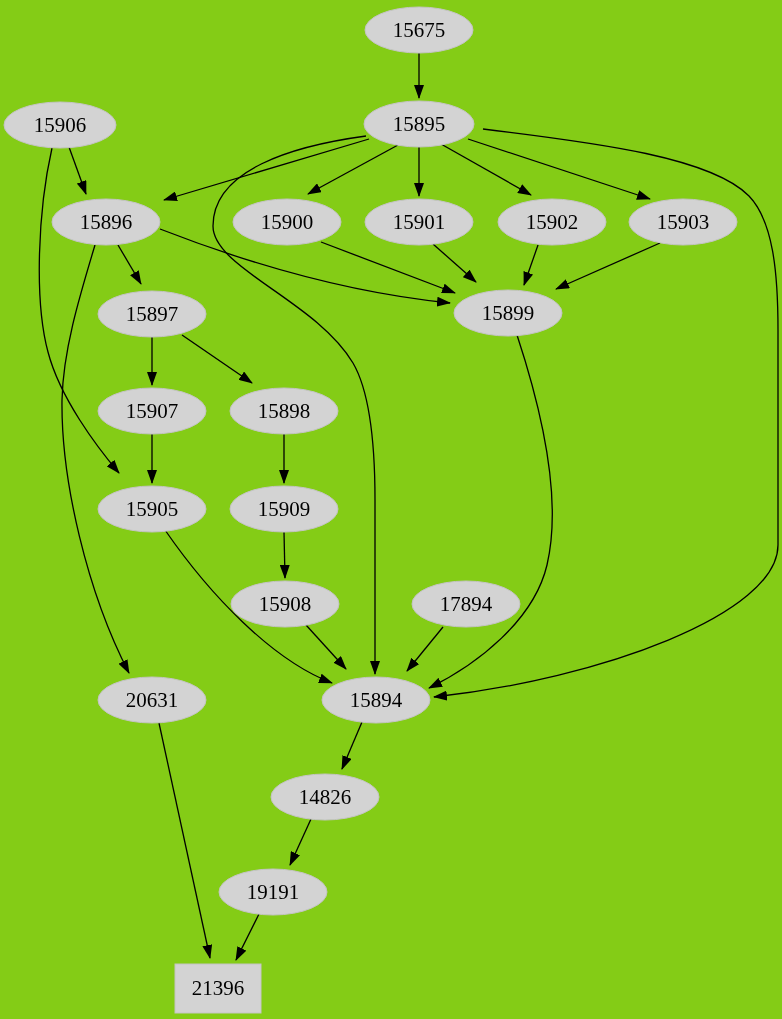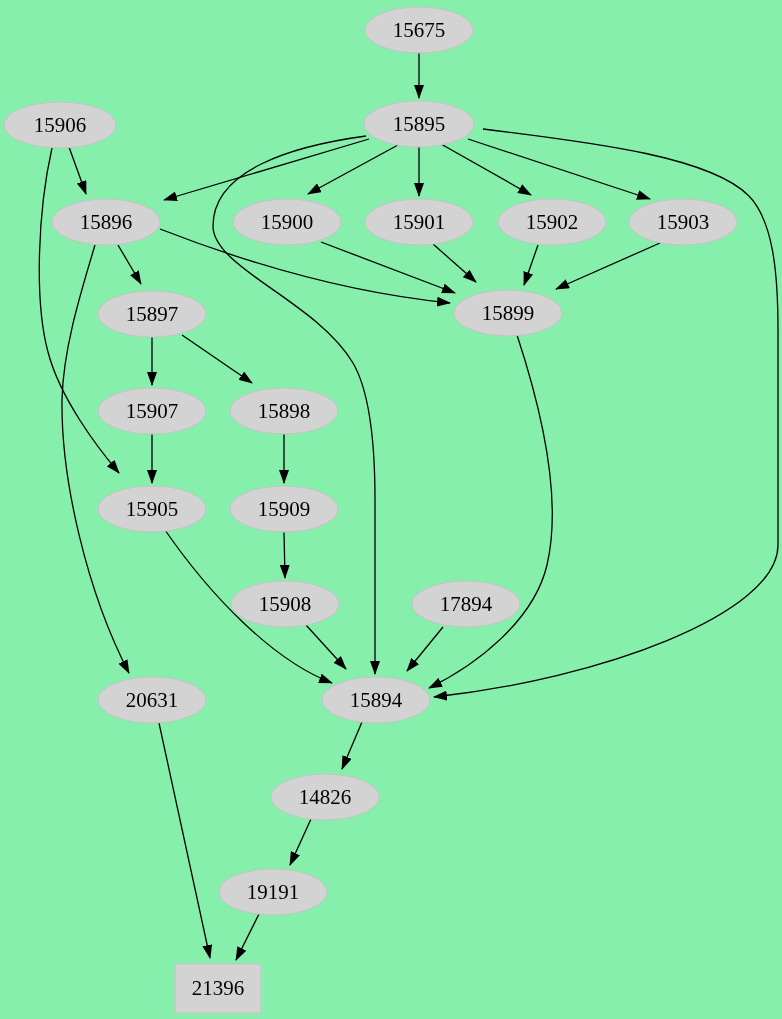--- a/index.html
+++ b/index.html
@@ -4,21 +4,21 @@
 <style>
   html, body {
     margin: 0;
     padding: 0;
     background: #ffffff;
   }
   .canvas {
     position: relative;
     width: 782px;
     height: 1019px;
-    background: #86efac;
+    background: #84cc16;
     font-family: "Liberation Serif", "DejaVu Serif", serif;
   }
   svg { display: block; }
   .edge {
     fill: none;
     stroke: #000000;
     stroke-width: 1.3;
   }
   .node-shape {
     fill: #d3d3d3;

